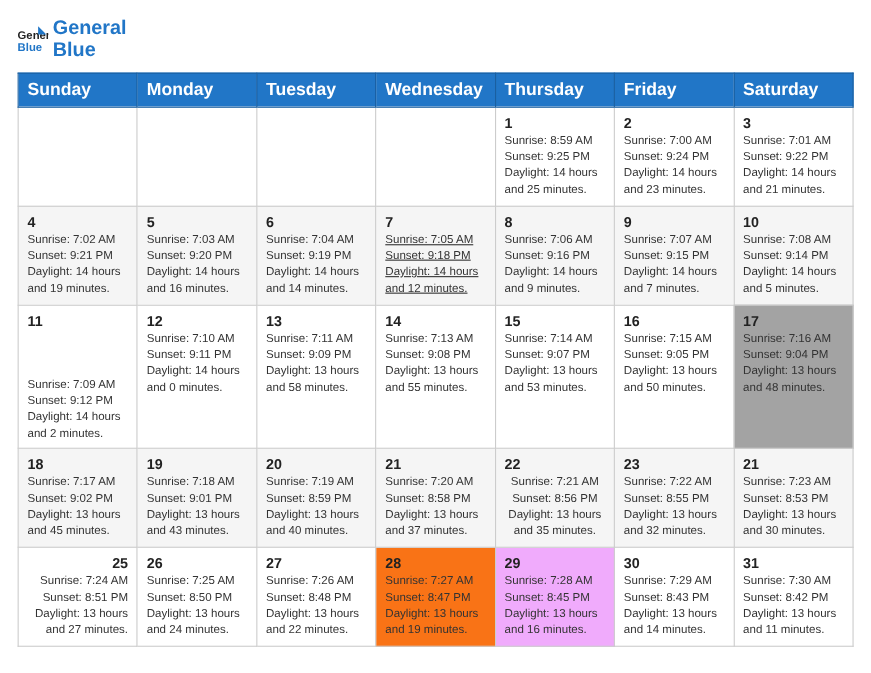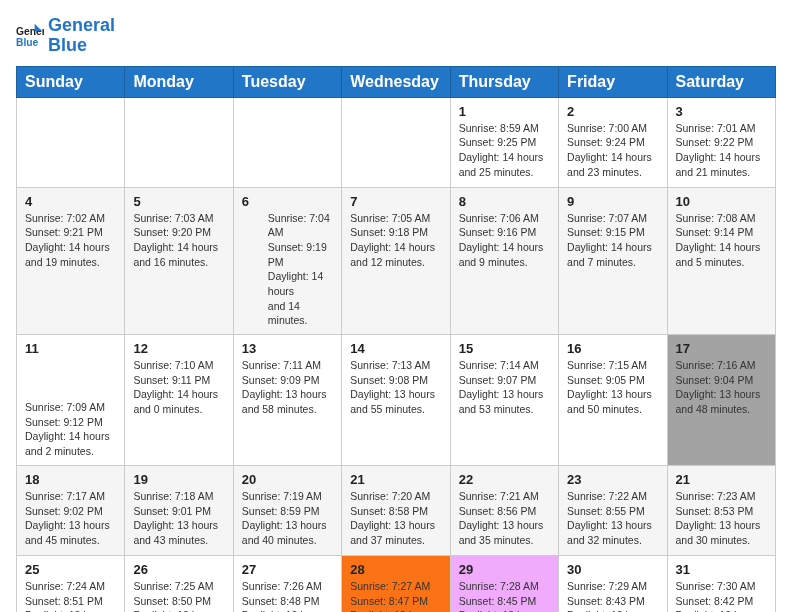--- a/index.html
+++ b/index.html
@@ -161,28 +161,28 @@
         </td>
         <td style="background: rgb(245, 245, 245);">
           <span class="day-number">5</span>
           <div class="day-info" style="white-space: pre-line;">Sunrise: 7:03 AM
 Sunset: 9:20 PM
 Daylight: 14 hours
 and 16 minutes.</div>
         </td>
         <td style="background: rgb(245, 245, 245);">
           <span class="day-number">6</span>
-          <div class="day-info" style="white-space: pre-line; margin-left: 26px;">Sunrise: 7:04 AM
+          <div class="day-info" style="white-space: pre-line;">Sunrise: 7:04 AM
 Sunset: 9:19 PM
 Daylight: 14 hours
 and 14 minutes.</div>
         </td>
         <td style="background: rgb(245, 245, 245);">
           <span class="day-number">7</span>
-          <div class="day-info" style="white-space: pre-line;">Sunrise: 7:05 AM
+          <div class="day-info" style="white-space: pre-line; text-decoration: underline;">Sunrise: 7:05 AM
 Sunset: 9:18 PM
 Daylight: 14 hours
 and 12 minutes.</div>
         </td>
         <td style="background: rgb(245, 245, 245);">
           <span class="day-number">8</span>
           <div class="day-info" style="white-space: pre-line;">Sunrise: 7:06 AM
 Sunset: 9:16 PM
 Daylight: 14 hours
 and 9 minutes.</div>
@@ -277,42 +277,42 @@
         </td>
         <td style="background: rgb(245, 245, 245);">
           <span class="day-number">21</span>
           <div class="day-info" style="white-space: pre-line;">Sunrise: 7:20 AM
 Sunset: 8:58 PM
 Daylight: 13 hours
 and 37 minutes.</div>
         </td>
         <td style="background: rgb(245, 245, 245);">
           <span class="day-number">22</span>
-          <div class="day-info" style="white-space: pre-line;">Sunrise: 7:21 AM
+          <div class="day-info" style="white-space: pre-line; text-align: center;">Sunrise: 7:21 AM
 Sunset: 8:56 PM
 Daylight: 13 hours
 and 35 minutes.</div>
         </td>
         <td style="background: rgb(245, 245, 245);">
           <span class="day-number">23</span>
           <div class="day-info" style="white-space: pre-line;">Sunrise: 7:22 AM
 Sunset: 8:55 PM
 Daylight: 13 hours
 and 32 minutes.</div>
         </td>
         <td style="background: rgb(245, 245, 245);">
           <span class="day-number">21</span>
           <div class="day-info" style="white-space: pre-line;">Sunrise: 7:23 AM
 Sunset: 8:53 PM
 Daylight: 13 hours
 and 30 minutes.</div>
         </td>
       </tr>
       <tr>
-        <td style="background: rgb(255, 255, 255);">
+        <td style="background: rgb(255, 255, 255); text-align: right;">
           <span class="day-number">25</span>
           <div class="day-info" style="white-space: pre-line;">Sunrise: 7:24 AM
 Sunset: 8:51 PM
 Daylight: 13 hours
 and 27 minutes.</div>
         </td>
         <td style="background: rgb(255, 255, 255);">
           <span class="day-number">26</span>
           <div class="day-info" style="white-space: pre-line;">Sunrise: 7:25 AM
 Sunset: 8:50 PM

